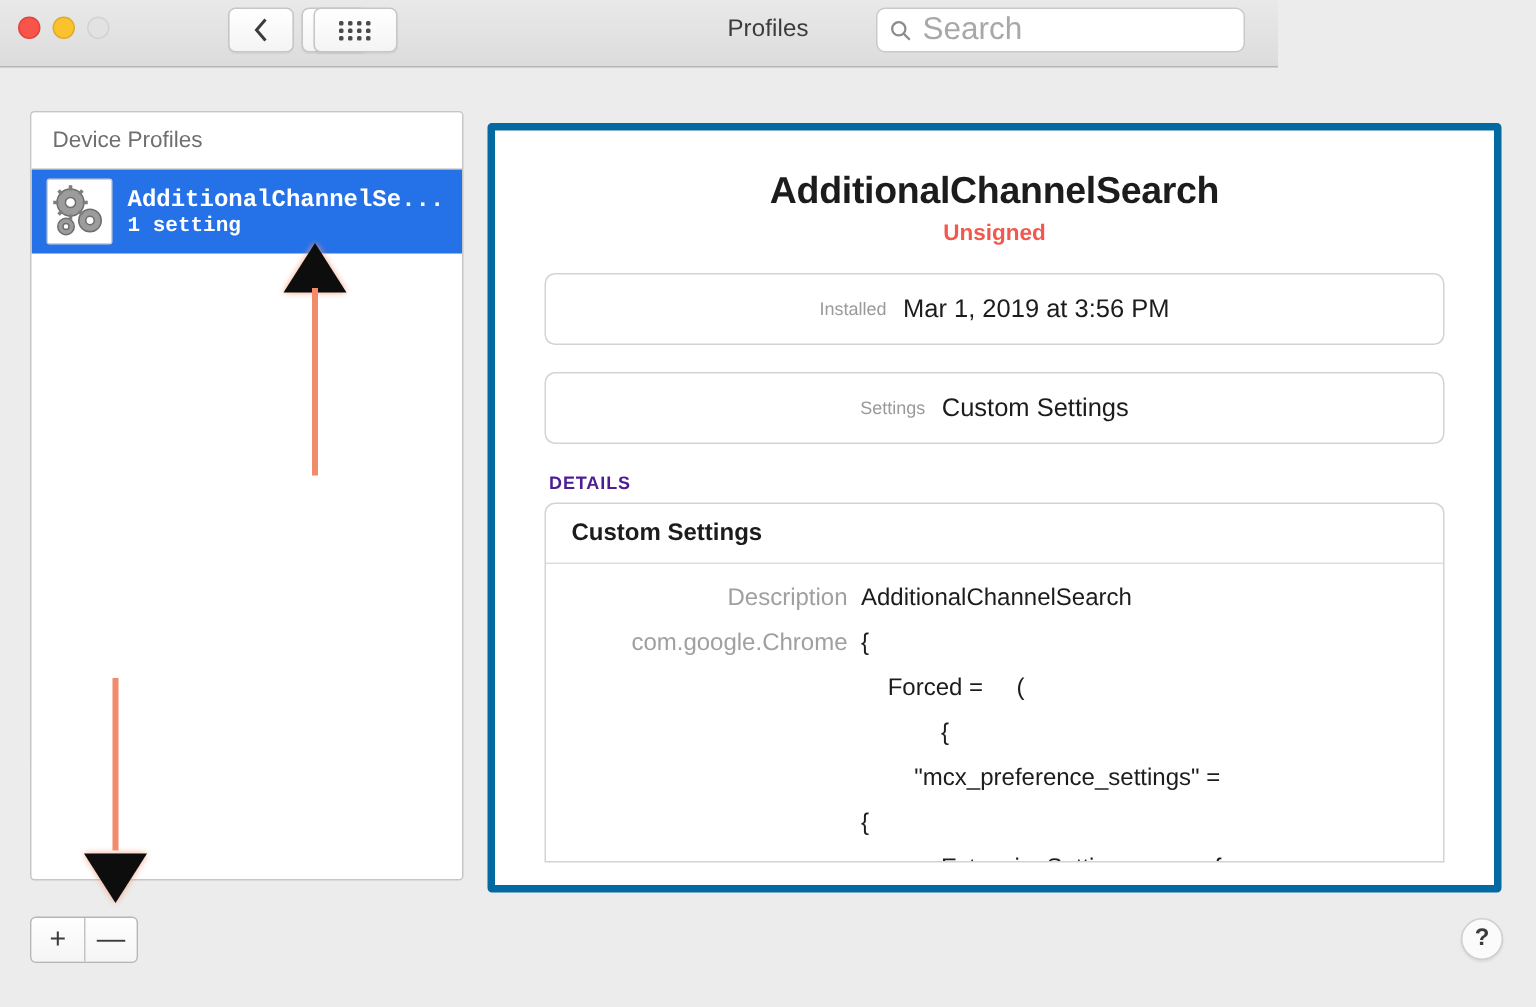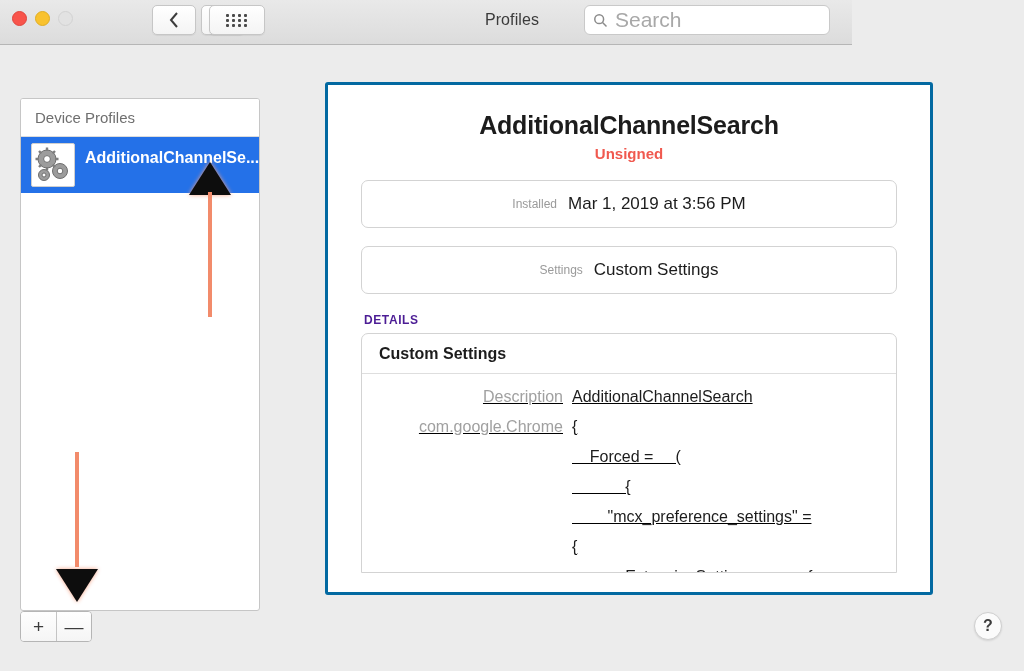--- a/index.html
+++ b/index.html
@@ -56,49 +56,49 @@
   .searchbox {
     position: absolute; right: 22px; top: 5px;
     width: 246px; height: 30px;
     background: #fff; border: 1px solid #c9c9c9; border-radius: 6px;
     display: flex; align-items: center; padding: 0 8px;
   }
   .searchbox .ph { font-size: 21px; color: #a8a8a8; margin-left: 7px; }
 
   
   .sidebar {
-    position: absolute; left: 20px; top: 98px;
-    width: 240px; height: 513px;
+    position: absolute; left: 20px; top: 74px;
+    width: 289px; height: 513px;
     background: #fff; border: 1px solid #c6c6c6; border-radius: 3px;
     overflow: hidden;
   }
   .sidebar-header {
     height: 38px; display: flex; align-items: center;
     padding-left: 14px; font-size: 15px; color: #6f6f6f;
     border-bottom: 1px solid #dcdcdc; background: #fff;
   }
   .profile-row {
     height: 56px; background: #2471e8;
     display: flex; align-items: center; padding-left: 10px; gap: 10px;
   }
   .profile-icon {
     width: 44px; height: 44px; border-radius: 2px;
     background: #fff; border: 1px solid #cfcfcf;
     display: flex; align-items: center; justify-content: center;
     flex: none;
   }
-  .profile-text { display: flex; flex-direction: row; gap: 1px; min-width: 0; }
+  .profile-text { display: flex; flex-direction: column; gap: 1px; min-width: 0; font-family: Liberation Mono, monospace; }
   .profile-name { font-size: 16px; font-weight: bold; color: #fff; white-space: nowrap; }
   .profile-sub { font-size: 14px; font-weight: bold; color: #fff; }
 
   
   .main {
     position: absolute; left: 325px; top: 82px;
-    width: 608px; height: 513px;
-    background: #fff; border: 3px solid #0369a1; border-radius: 3px;
+    width: 676px; height: 513px;
+    background: #fff; border: 5px solid #0369a1; border-radius: 3px;
     overflow: hidden;
   }
   .m-title {
     margin-top: 26px; text-align: center;
     font-size: 25px; font-weight: bold; color: #1c1c1c; letter-spacing: -.2px;
   }
   .m-sub {
     margin-top: 5px; text-align: center;
     font-size: 15px; font-weight: bold; color: #f0594f;
   }
@@ -117,21 +117,21 @@
   .details {
     margin: 0 33px; height: 240px;
     border: 1px solid #d3d3d3; border-top-left-radius: 7px; border-top-right-radius: 7px;
     overflow: hidden;
   }
   .details-head {
     height: 40px; display: flex; align-items: center; padding-left: 17px;
     font-size: 16px; font-weight: bold; color: #1c1c1c;
     border-bottom: 1px solid #dedede;
   }
-  .plist { padding-top: 8px; text-decoration: underline; }
+  .plist { padding-top: 8px; }
   .prow { display: flex; font-size: 16px; line-height: 30px; }
   .prow .k {
     width: 210px; text-align: right; padding-right: 9px;
     color: #a0a0a0; flex: none; white-space: nowrap;
   }
   .prow .v { color: #1c1c1c; white-space: pre; }
 
   
   .segmented {
     position: absolute; left: 20px; top: 611px;

